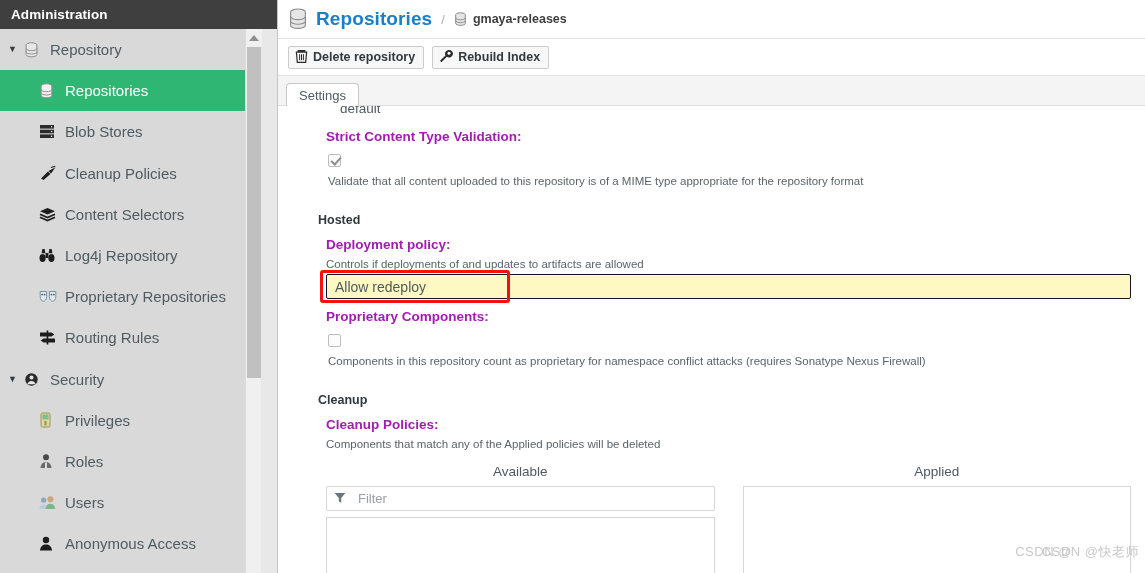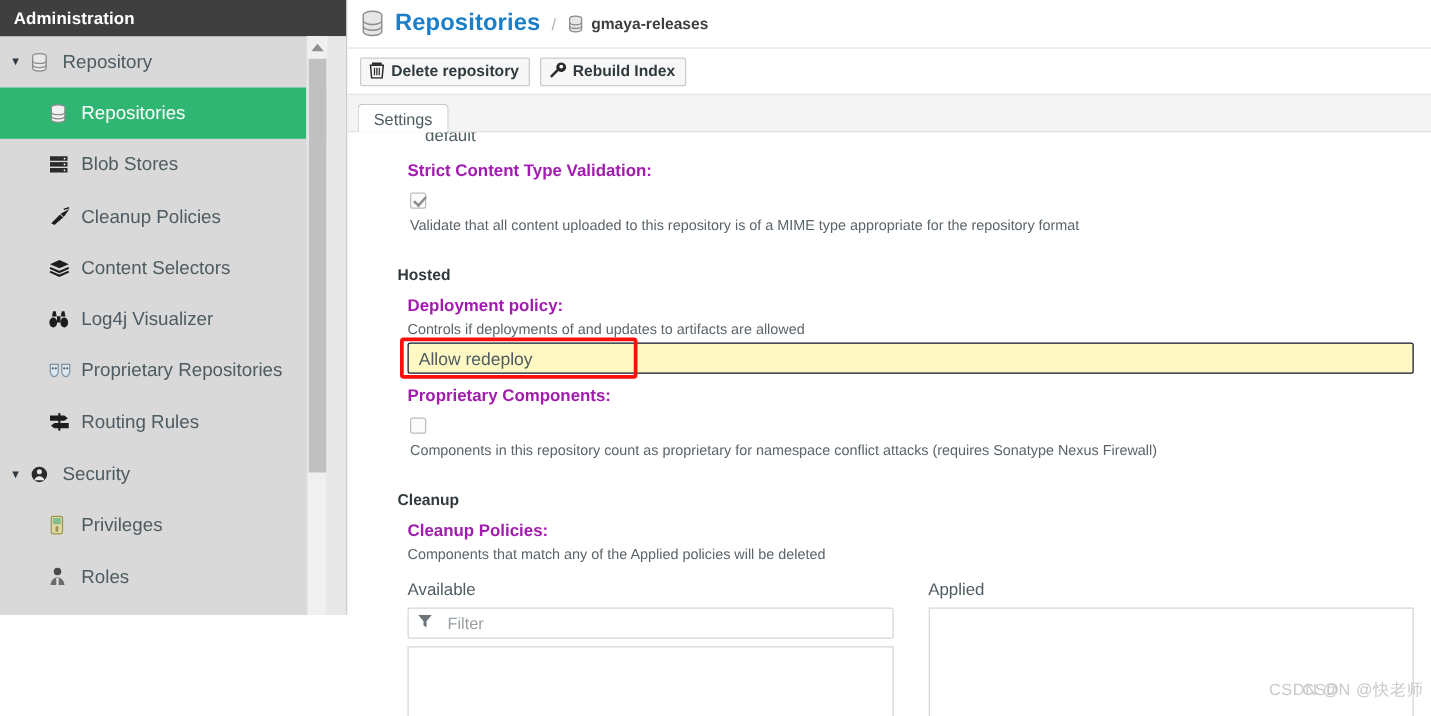--- a/index.html
+++ b/index.html
@@ -13,21 +13,21 @@
   #app {
     position: relative;
     width: 1145px; height: 573px;
     display: flex;
     background: #ffffff;
   }
 
   
   .sidebar {
     width: 278px;
-    height: 492px;
+    height: 573px;
     background: #d9d9d9;
     position: relative;
     flex: 0 0 278px;
     border-right: 1px solid #c6c6c6;
     overflow: hidden;
   }
   .admin-header {
     height: 29px;
     background: #3f3f3f;
     color: #ffffff;
@@ -303,20 +303,21 @@
     margin-top: 14px;
     padding-left: 16px;
     gap: 28px;
   }
   .dual-col { flex: 1 1 0; min-width: 0; }
   .dual-col.right { margin-left: 0; }
   .col-title {
     font-size: 13.5px;
     color: #4e5b61;
     margin-bottom: 7px;
+    text-align: center;
   }
   .filter-input {
     height: 25px;
     border: 1px solid #d6d6d6;
     border-radius: 2px;
     background: #ffffff;
     display: flex;
     align-items: center;
     padding-left: 7px;
     gap: 12px;
@@ -432,21 +433,21 @@
       <li class="nav-item child">
         <span class="nav-icon">
           <svg width="16" height="15" viewBox="0 0 16 15">
               <path d="M3.4 1h2.2l.8 4.2H2.6Z" fill="#1d1d1d"></path>
               <path d="M10.4 1h2.2l.8 4.2h-3.8Z" fill="#1d1d1d"></path>
               <ellipse cx="3.6" cy="10" rx="3.1" ry="4" fill="#1d1d1d"></ellipse>
               <ellipse cx="12.4" cy="10" rx="3.1" ry="4" fill="#1d1d1d"></ellipse>
               <rect x="6.6" y="5" width="2.8" height="5" fill="#1d1d1d"></rect>
             </svg>
         </span>
-        <span class="nav-label">Log4j Visualizer</span>
+        <span class="nav-label">Log4j Repository</span>
       </li>
 
       <li class="nav-item child">
         <span class="nav-icon">
           <svg width="18" height="15" viewBox="0 0 18 15">
               <path d="M1.2 2.5h6.4v5.2c0 2.6-1.5 4.6-3.2 4.6S1.2 10.3 1.2 7.7Z" fill="#dfe8ee" stroke="#7a93a4"></path>
               <path d="M10.4 2.5h6.4v5.2c0 2.6-1.5 4.6-3.2 4.6s-3.2-2-3.2-4.6Z" fill="#dfe8ee" stroke="#7a93a4"></path>
               <circle cx="3.2" cy="5.6" r=".9" fill="#44606f"></circle>
               <circle cx="5.6" cy="5.6" r=".9" fill="#44606f"></circle>
               <circle cx="12.4" cy="5.6" r=".9" fill="#44606f"></circle>

